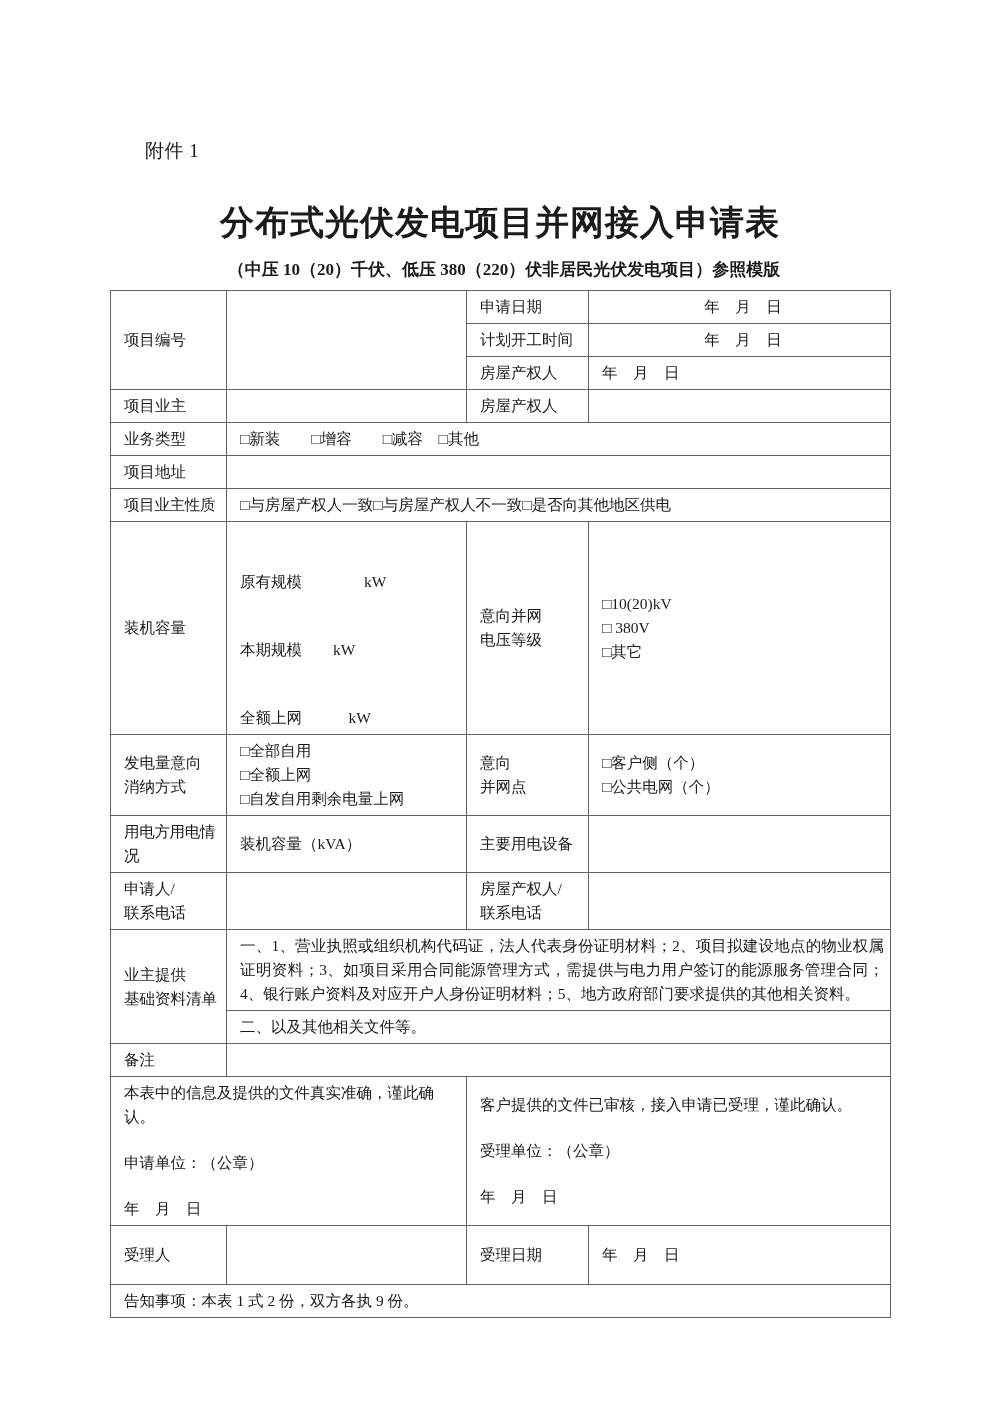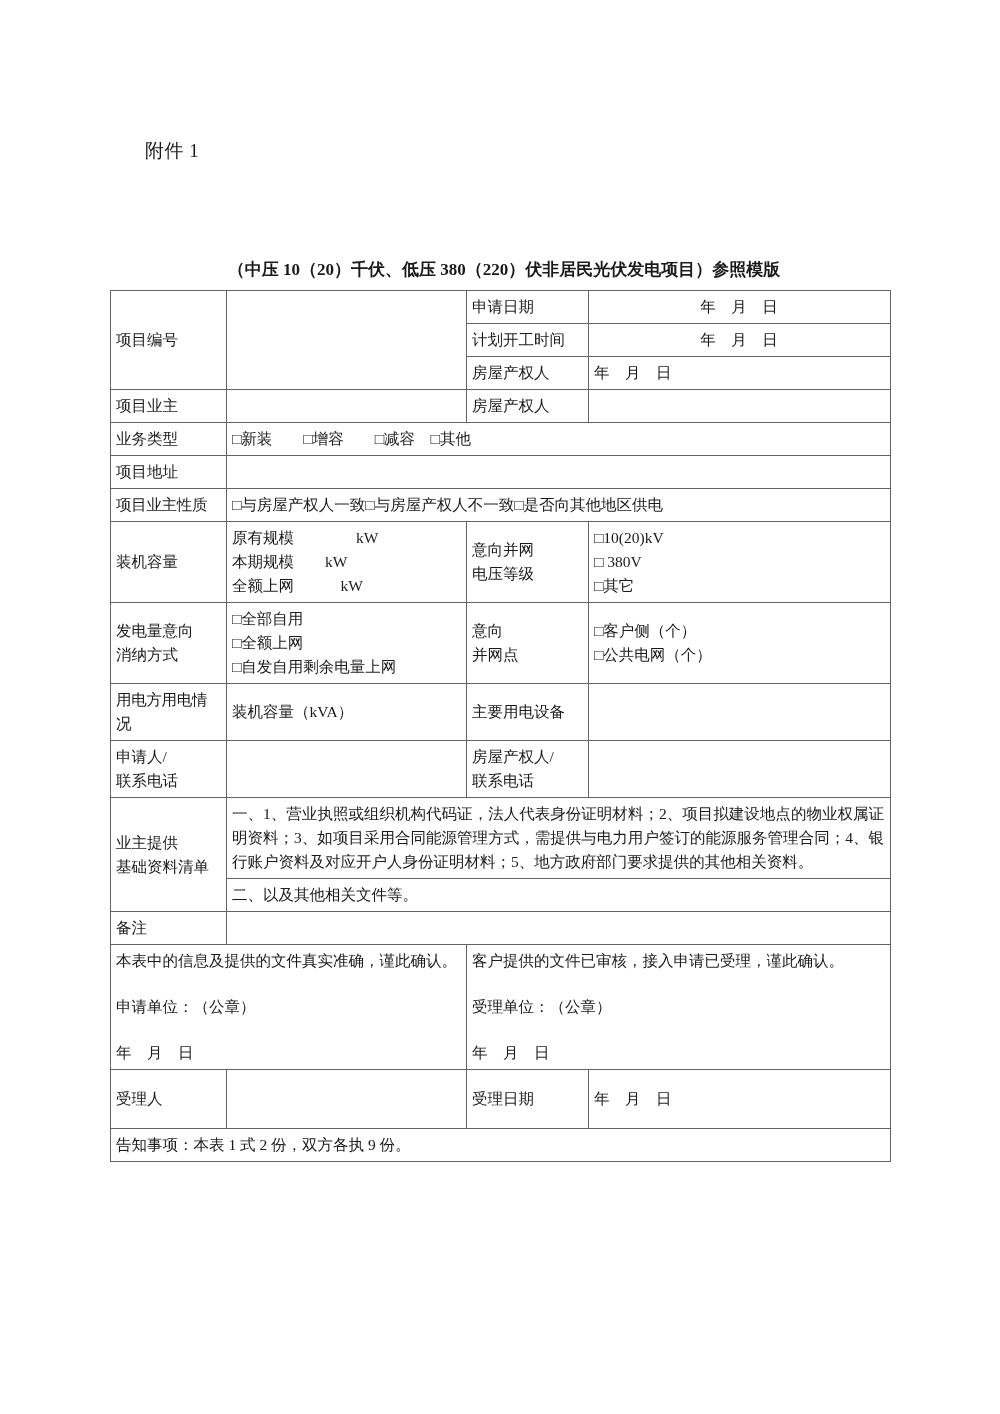--- a/index.html
+++ b/index.html
@@ -54,21 +54,21 @@
     left: 110px;
     top: 290px;
     width: 780px;
     border-collapse: collapse;
     table-layout: fixed;
   }
   .form-table td {
     border: 1px solid #636363;
     font-size: 15.5px;
     line-height: 1.55;
-    padding: 4px 6px 4px 5px;
+    padding: 4px 6px 4px 13px;
     vertical-align: middle;
     word-break: break-all;
   }
   .lbl { vertical-align: middle; }
   .tight { font-size: 14.3px; letter-spacing: -0.3px; padding-left: 5px; padding-right: 2px; }
   .ctr { text-align: center; }
   .nowrapcell { white-space: nowrap; }
   .multiline { line-height: 1.62; }
   .para {
     font-size: 14.6px;
@@ -86,30 +86,31 @@
     padding: 11px 8px 12px 8px;
     font-size: 15.5px;
     line-height: 1.6;
   }
   .sign-cell div { margin-bottom: 22px; }
   .sign-cell div:last-child { margin-bottom: 0; }
   .notice-cell {
     padding: 14px 8px 14px 8px;
     font-size: 15.5px;
   }
-  .cap-line { white-space: pre; }
+  .cap-line { white-space: pre; margin-top: 44px; }
   .opt-row { white-space: nowrap; }
   .datespan { letter-spacing: 0; }
 </style>
 </head>
 <body>
 
 <div class="page">
 
   <div class="attachment-label">附件 1</div>
+  <div class="doc-title">分布式光伏发电项目并网接入申请表</div>
   <div class="doc-subtitle">（中压 10（20）千伏、低压 380（220）伏非居民光伏发电项目）参照模版</div>
 
   <table class="form-table">
     <colgroup>
       <col style="width:116px">
       <col style="width:240px">
       <col style="width:122px">
       <col style="width:302px">
     </colgroup>
 

